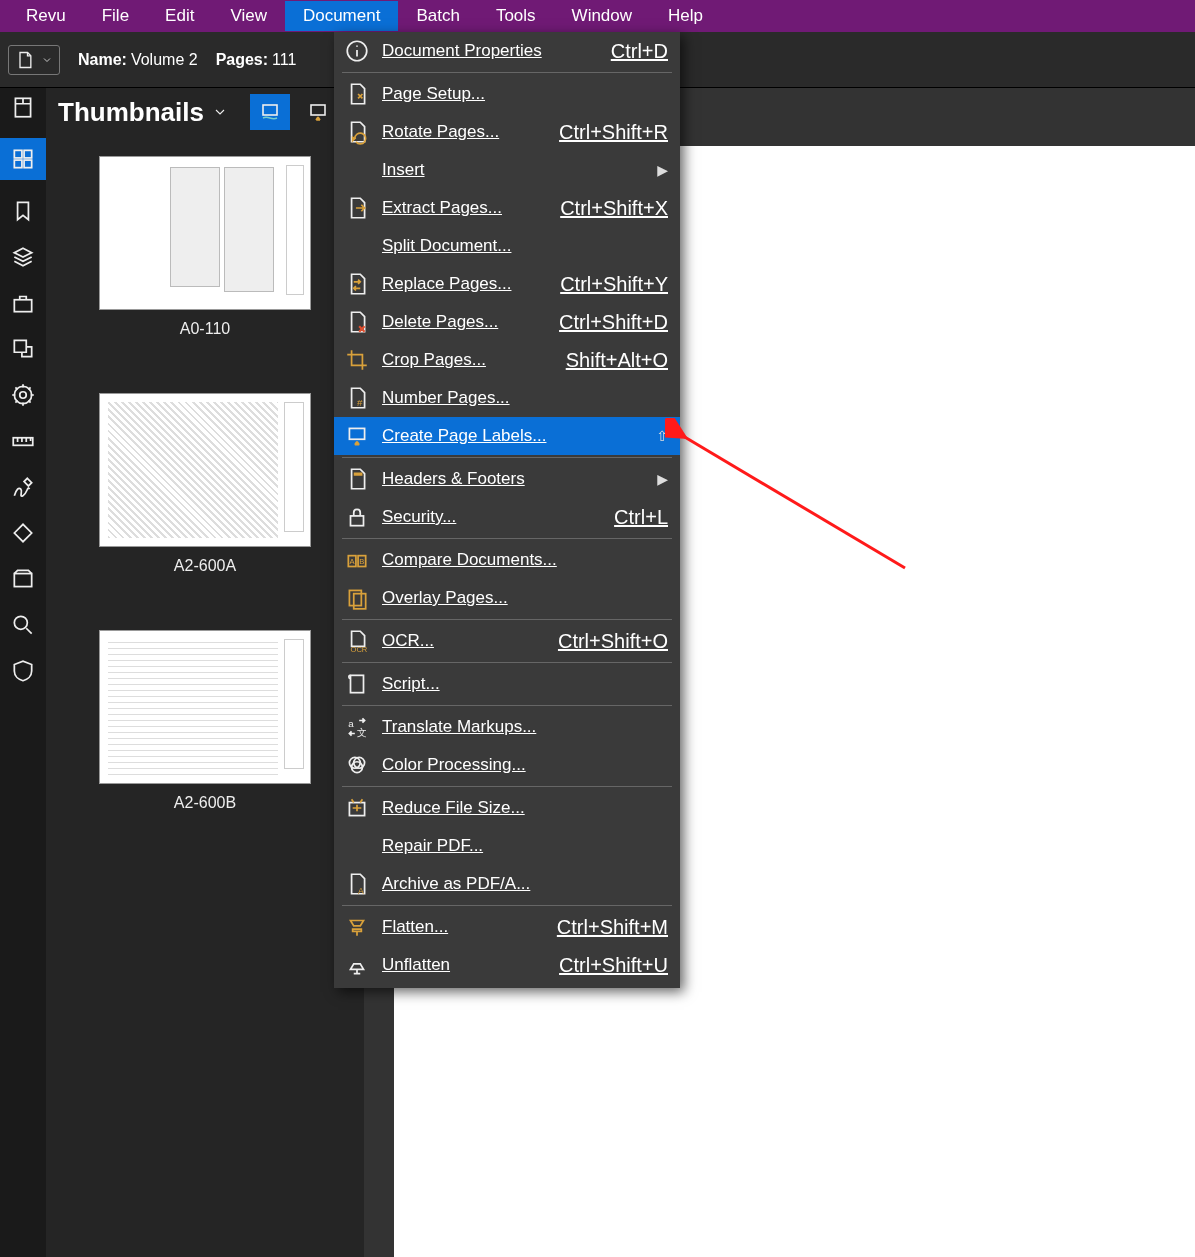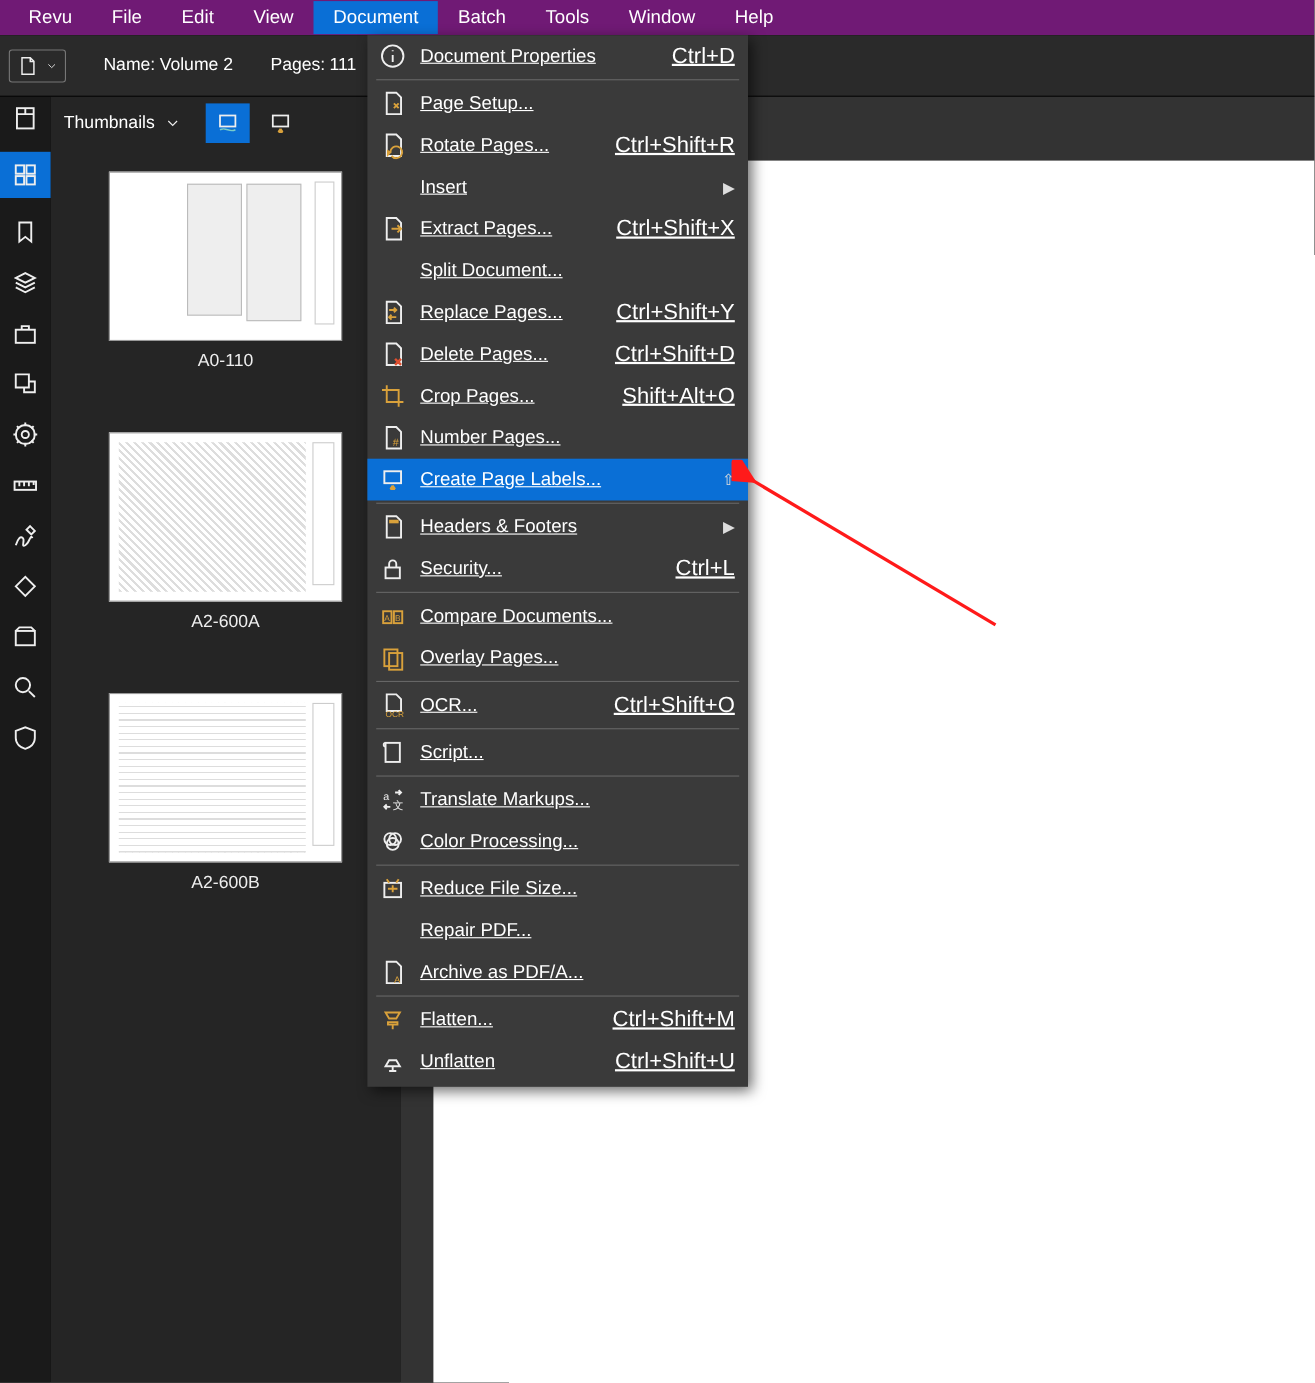--- a/index.html
+++ b/index.html
@@ -6,35 +6,35 @@
 body { background: #000; width: 1195px; height: 1257px; overflow: hidden; position: relative; color: #fff; }
 
 
 .menubar { height: 32px; background: #701a75; display: flex; align-items: center; padding: 0 8px; font-size: 17px; }
 .menubar .item { padding: 5px 18px; cursor: pointer; }
 .menubar .item.active { background: #0a6fd6; }
 
 
 .subheader { height: 56px; background: #2a2a2a; display: flex; align-items: center; padding-left: 8px; font-size: 16px; border-bottom: 1px solid #000; }
 .docbtn { display: flex; align-items: center; border: 1px solid #777; border-radius: 3px; padding: 4px 6px; margin-right: 18px; gap: 6px; cursor: pointer; }
-.subheader .lbl { font-weight: 400; margin-right: 4px; margin-left: 16px; }
+.subheader .lbl { font-weight: 700; margin-right: 4px; }
 .subheader .val { margin-right: 18px; }
 
 
 .main { display: flex; height: calc(100% - 88px); }
 
 
 .iconrail { width: 46px; background: #1a1a1a; display: flex; flex-direction: column; align-items: center; padding-top: 4px; gap: 16px; }
 .iconrail .railicon { width: 30px; height: 30px; display: flex; align-items: center; justify-content: center; cursor: pointer; position: relative; }
 .iconrail .railicon.active { background: #0a6fd6; width: 46px; height: 42px; }
 .iconrail svg { width: 26px; height: 26px; }
 
 
 .thumbpanel { width: 318px; background: #252525; display: flex; flex-direction: column; }
-.thumbpanel .header { height: 48px; display: flex; align-items: center; padding: 0 12px; gap: 8px; font-size: 16px; font-weight: 400; }
+.thumbpanel .header { height: 48px; display: flex; align-items: center; padding: 0 12px; gap: 8px; font-size: 26px; font-weight: 700; }
 .thumbpanel .header .mode { width: 40px; height: 36px; display: flex; align-items: center; justify-content: center; cursor: pointer; }
 .thumbpanel .header .mode.active { background: #0a6fd6; }
 .thumbs { flex: 1; overflow: hidden; padding: 20px 12px; }
 .thumb { display: flex; flex-direction: column; align-items: center; margin-bottom: 55px; }
 .thumb .page { width: 212px; height: 154px; background: #fff; border: 1px solid #999; position: relative; }
 .thumb.selected .page { border: 4px solid #0a6fd6; background: #91b7e4; }
 .thumb .caption { margin-top: 10px; font-size: 16px; color: #eee; }
 
 
 .docview { flex: 1; background: #333; position: relative; padding: 58px 0 0 30px; }

